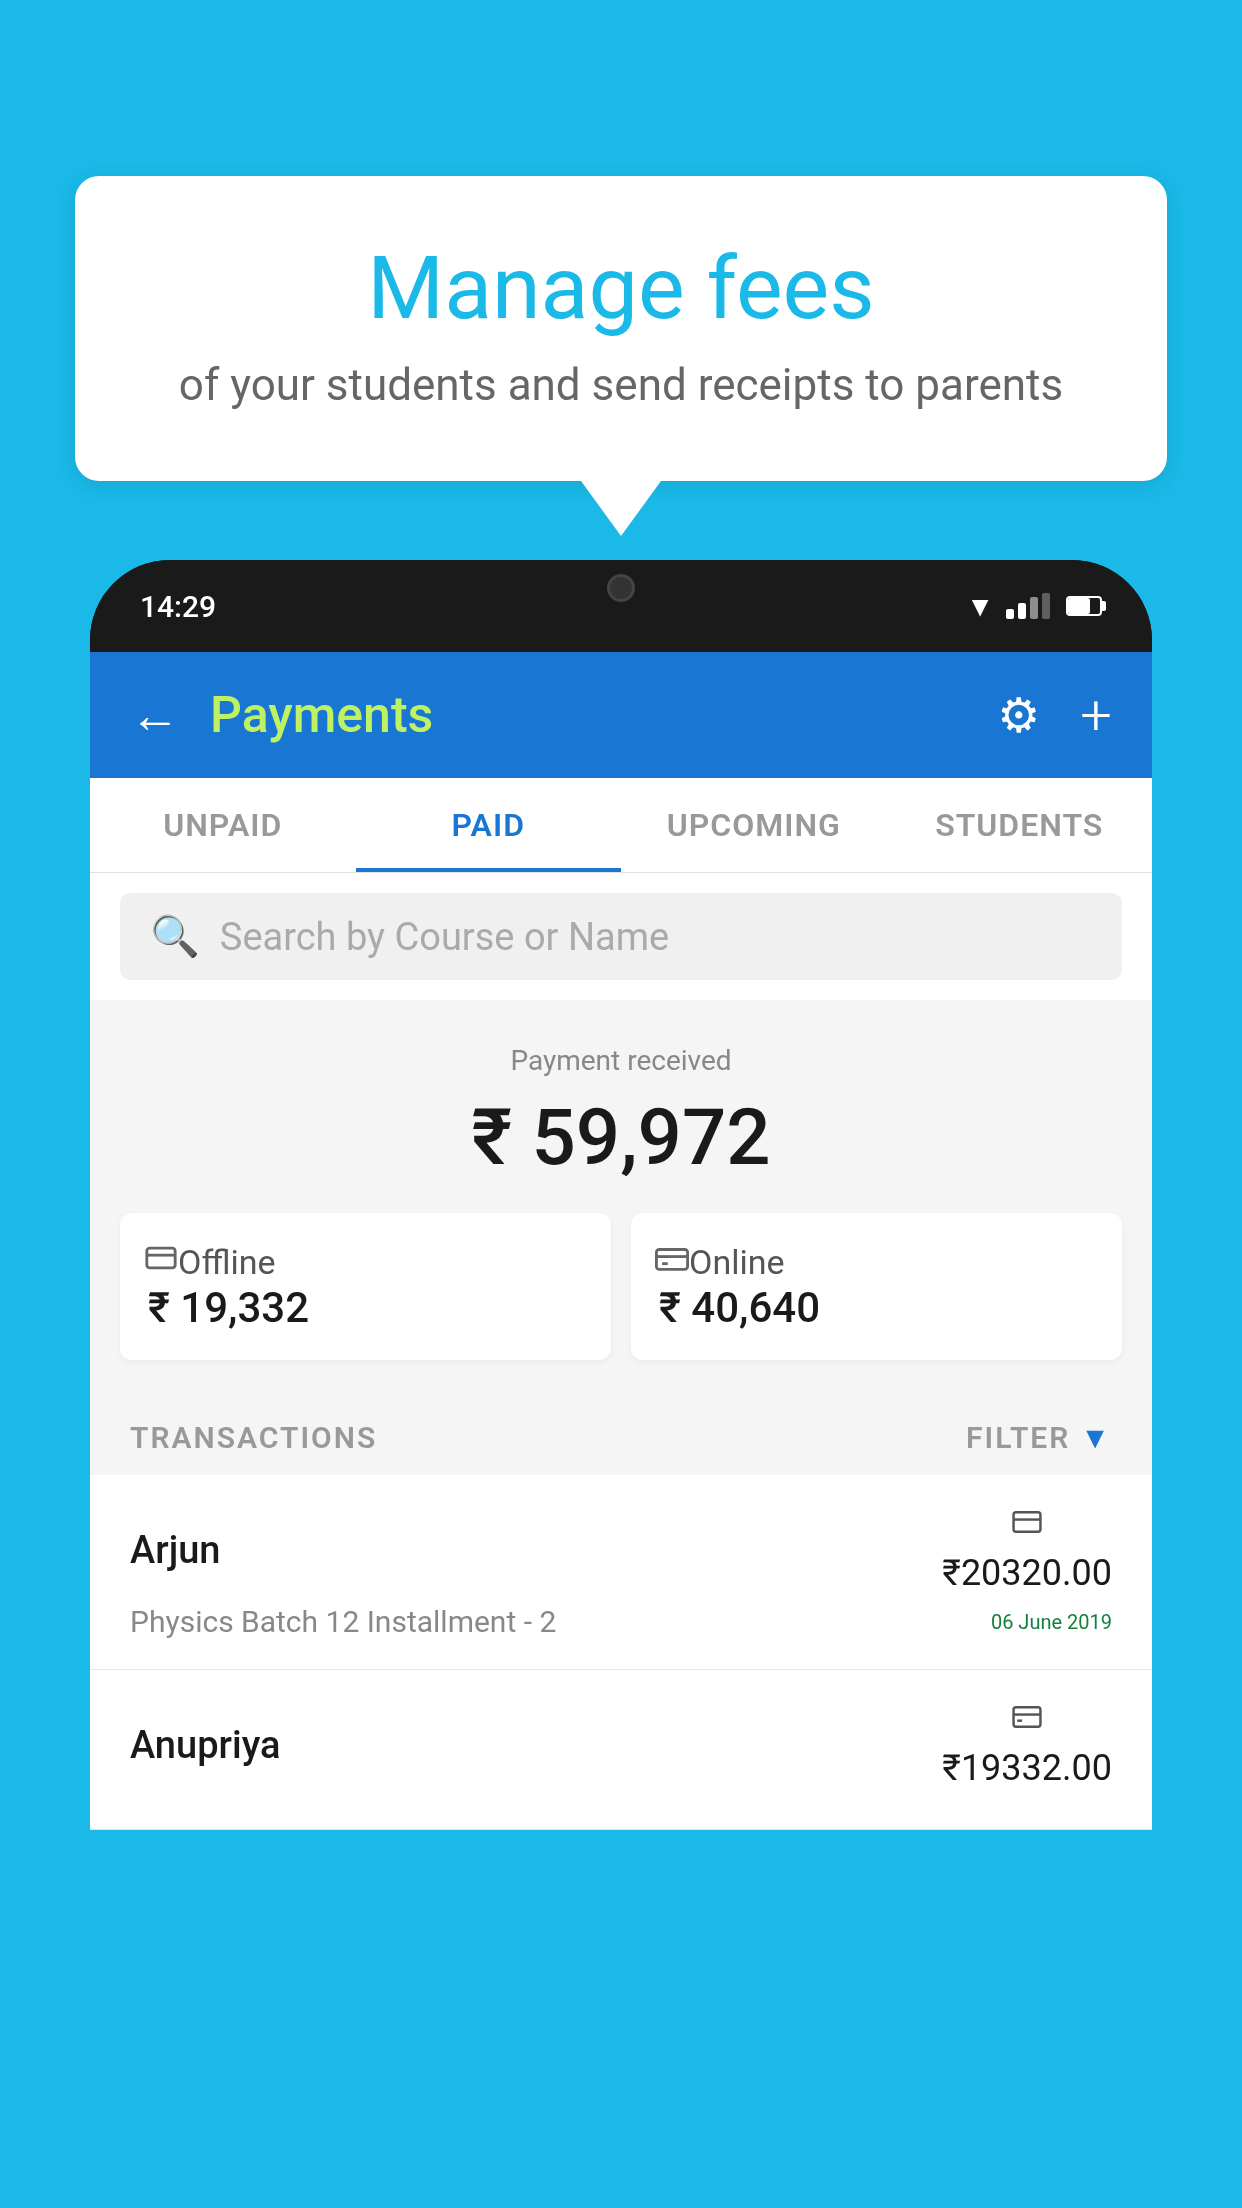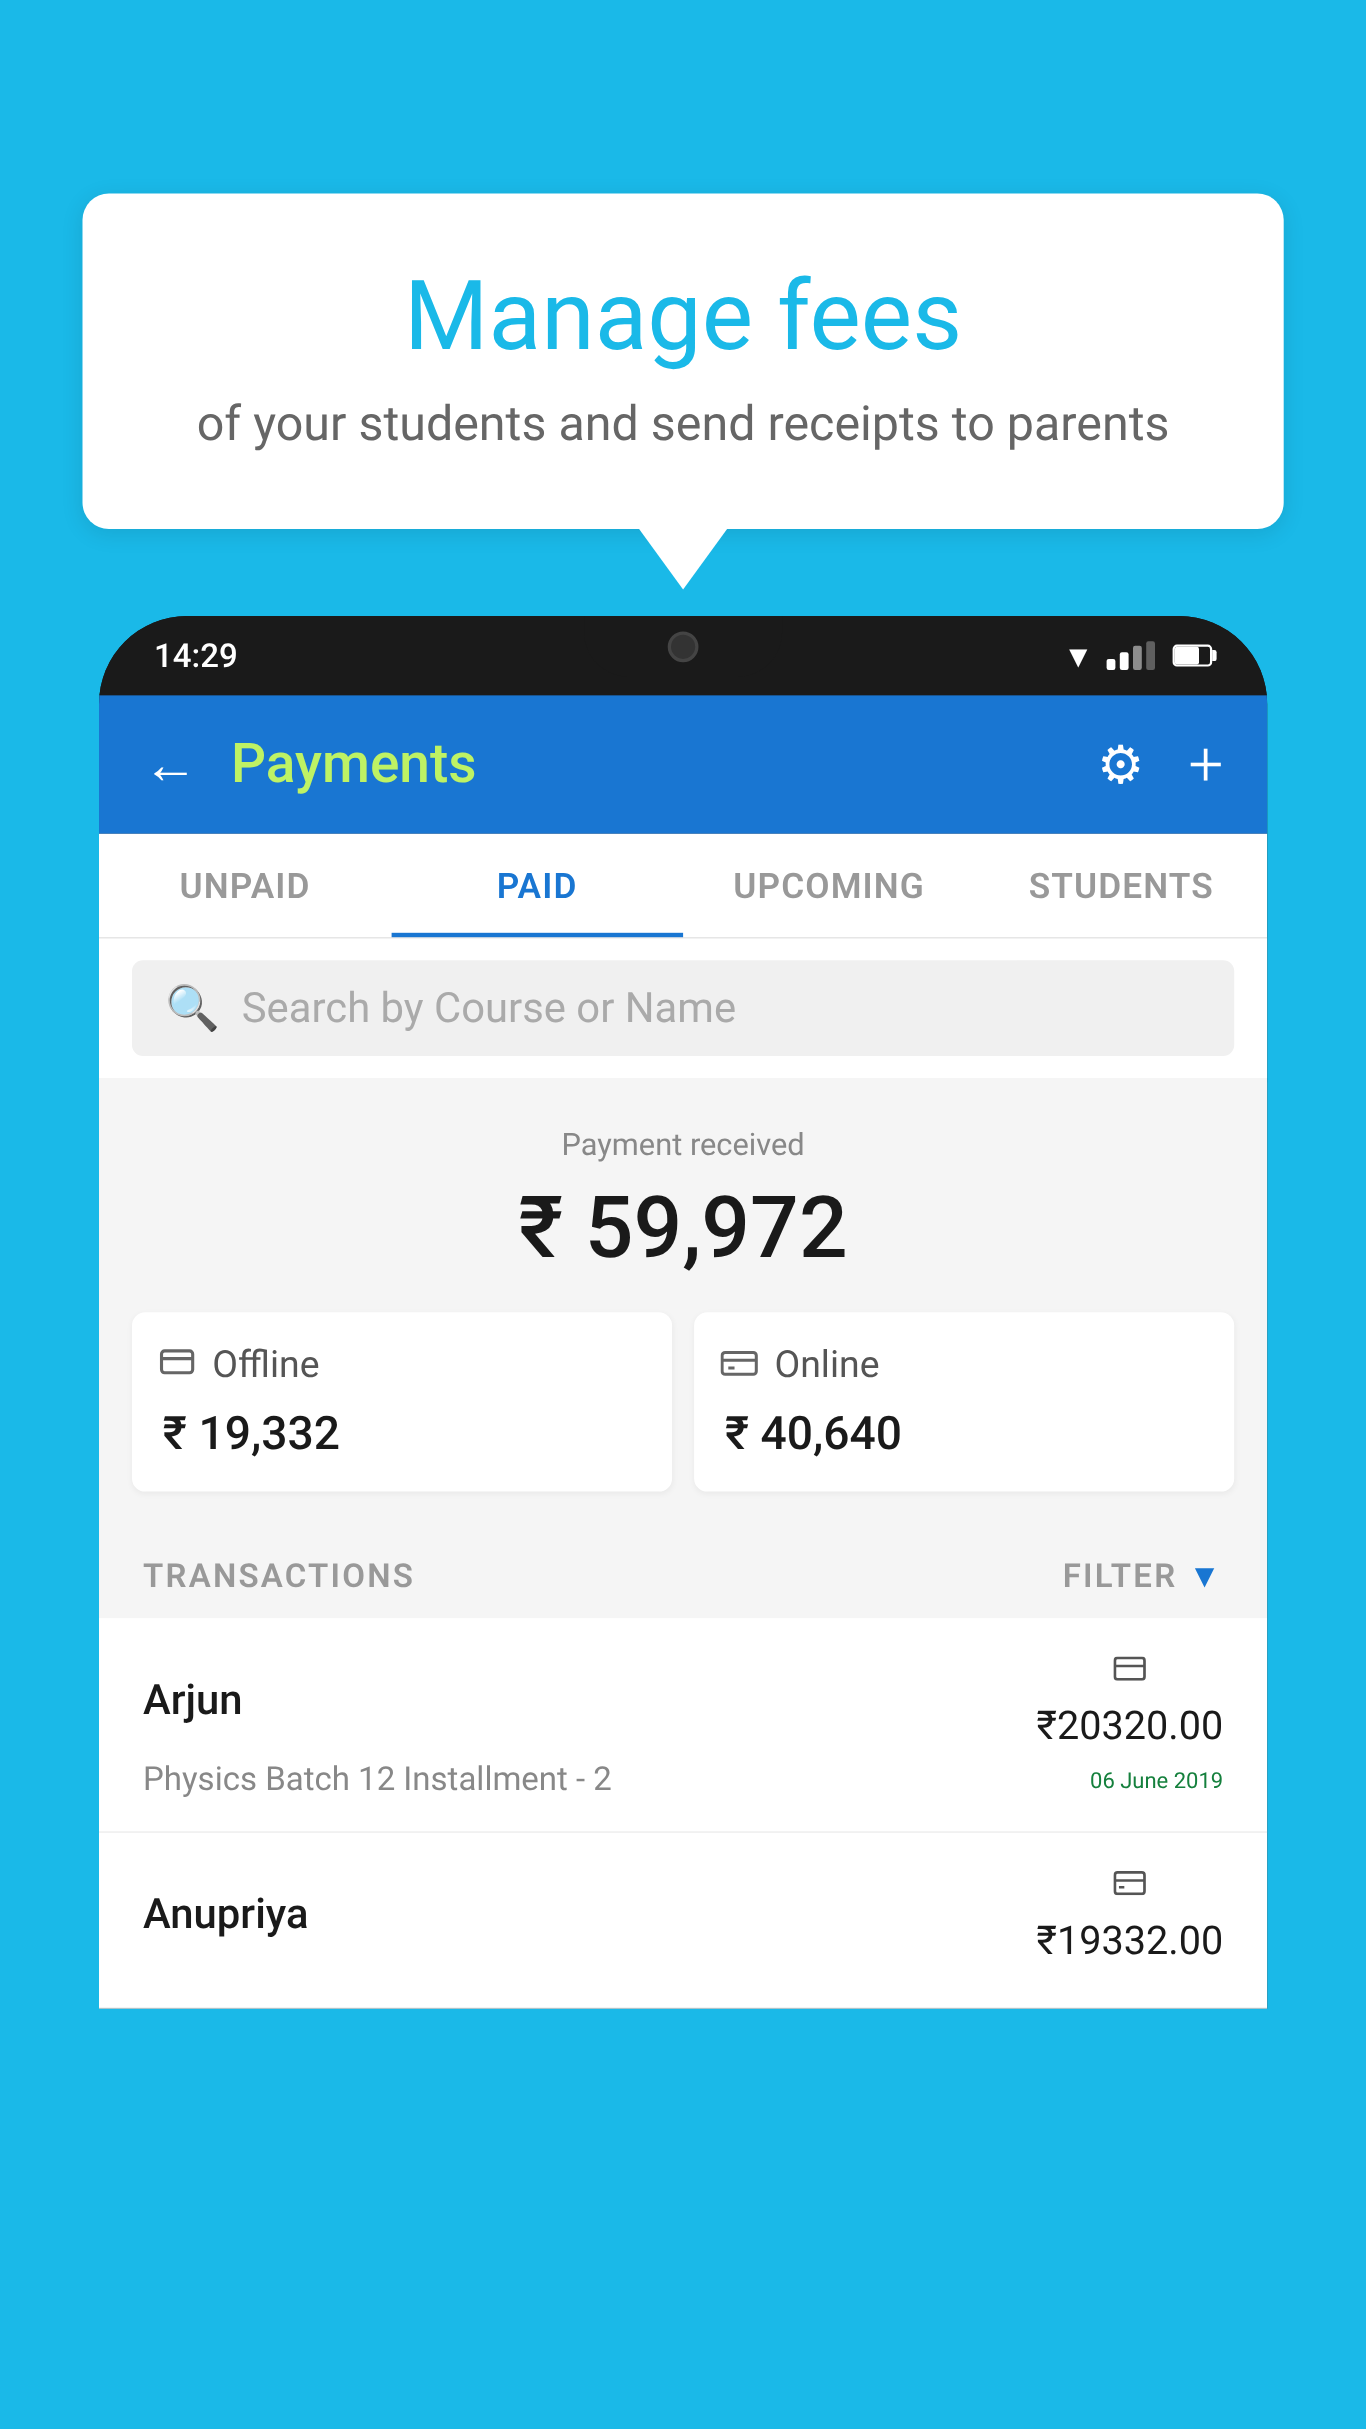--- a/index.html
+++ b/index.html
@@ -66,21 +66,21 @@
       border-radius: 80px 80px 0 0;
       padding: 0;
       overflow: hidden;
       position: relative;
       width: 100%;
     }
 
     
     .phone-top {
       background: #1a1a1a;
-      height: 72px;
+      height: 92px;
       display: flex;
       align-items: center;
       justify-content: space-between;
       padding: 0 50px;
       position: relative;
     }
 
     .phone-notch {
       position: absolute;
       top: 0;
@@ -293,22 +293,22 @@
       flex: 1;
       background: white;
       border-radius: 12px;
       padding: 28px 24px;
       text-align: left;
       box-shadow: 0 2px 6px rgba(0,0,0,0.05);
     }
 
     .card-header {
       display: flex;
-      gap: 15px;
-      margin-bottom: 15px;
+      align-items: center;
+      margin-bottom: 0;
     }
 
     .card-icon {
       color: #666;
       font-size: 34px;
     }
 
     .card-label {
       color: #555;
       font-size: 34px;

